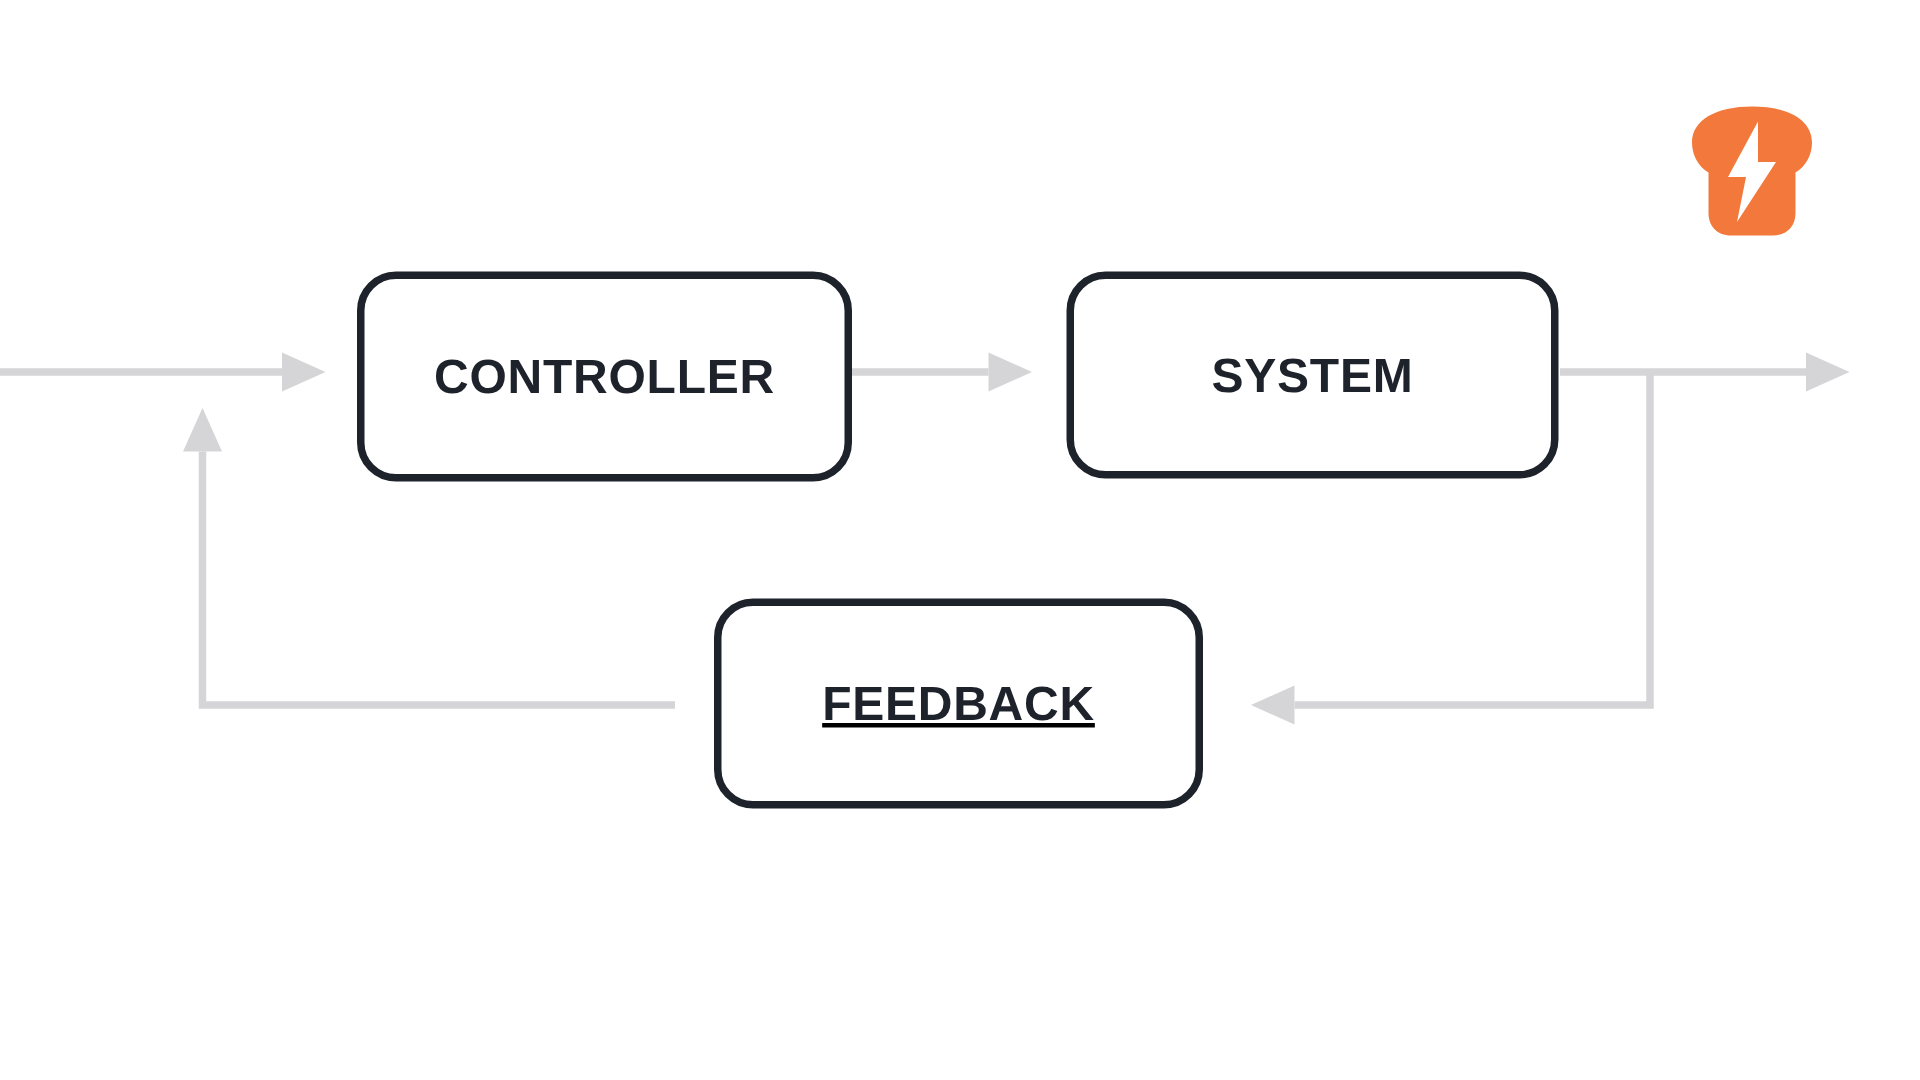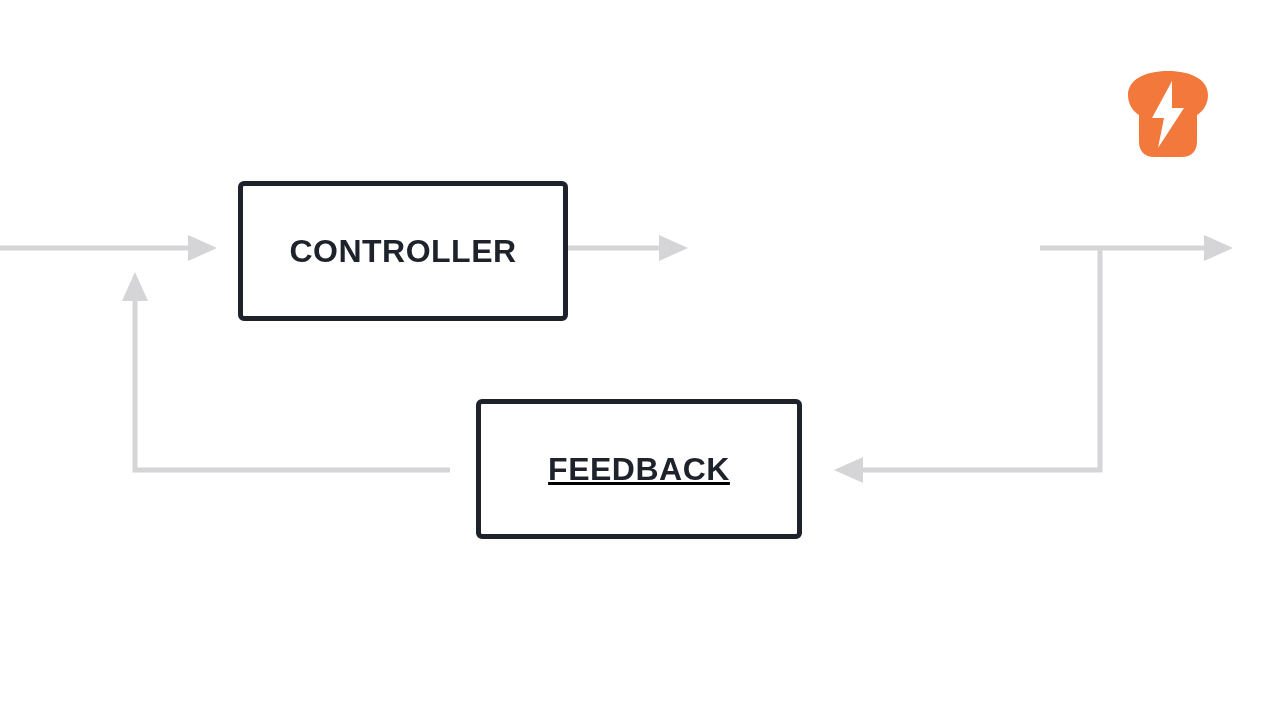--- a/index.html
+++ b/index.html
@@ -33,21 +33,21 @@
     stroke-width: 5;
     stroke-linejoin: miter;
   }
   .arrow-layer polygon.edge-head {
     fill: var(--arrow);
   }
   .node {
     position: absolute;
     background: var(--background);
     border: 5px solid var(--node-border);
-    border-radius: 6px;
+    border-radius: 26px;
     display: flex;
     align-items: center;
     justify-content: center;
   }
   .node span {
     font-weight: 700;
     font-size: 32px;
     letter-spacing: 0.5px;
     color: var(--node-text);
   }
@@ -93,20 +93,23 @@
     <g>
       <path class="edge-line" d="M 450 470 H 135 V 301"></path>
       <polygon class="edge-head" points="122,301 148,301 135,272"></polygon>
     </g>
   </svg>
 
   <div class="node node-controller">
     <span>CONTROLLER</span>
   </div>
 
+  <div class="node node-system">
+    <span>SYSTEM</span>
+  </div>
 
   <div class="node node-feedback">
     <span>FEEDBACK</span>
   </div>
 
   <div class="logo">
     <svg viewBox="0 0 84 92" xmlns="http://www.w3.org/2000/svg" aria-hidden="true">
       <path class="bread" d="M 13,47 C 6,43 2,35 2,27 C 2,12 18,3 42,3 C 66,3 82,12 82,27 C 82,35 78,43 71,47 L 71,74 C 71,83 65,89 56,89 L 28,89 C 19,89 13,83 13,74 Z"></path>
       <polygon class="bolt" points="46,13 26,50 38,50 32,80 58,40 46,40"></polygon>
     </svg>

